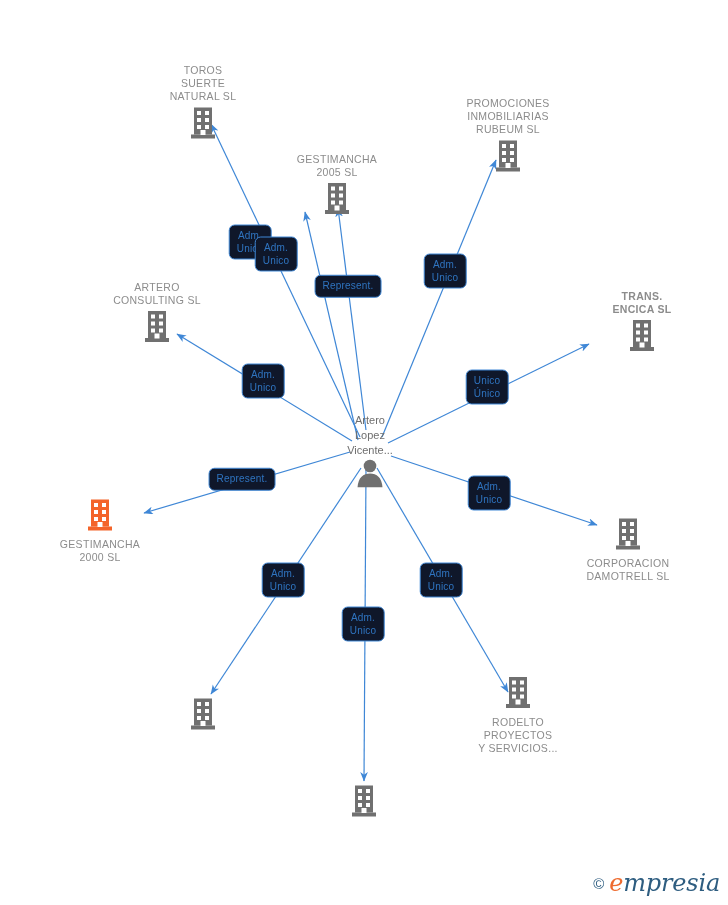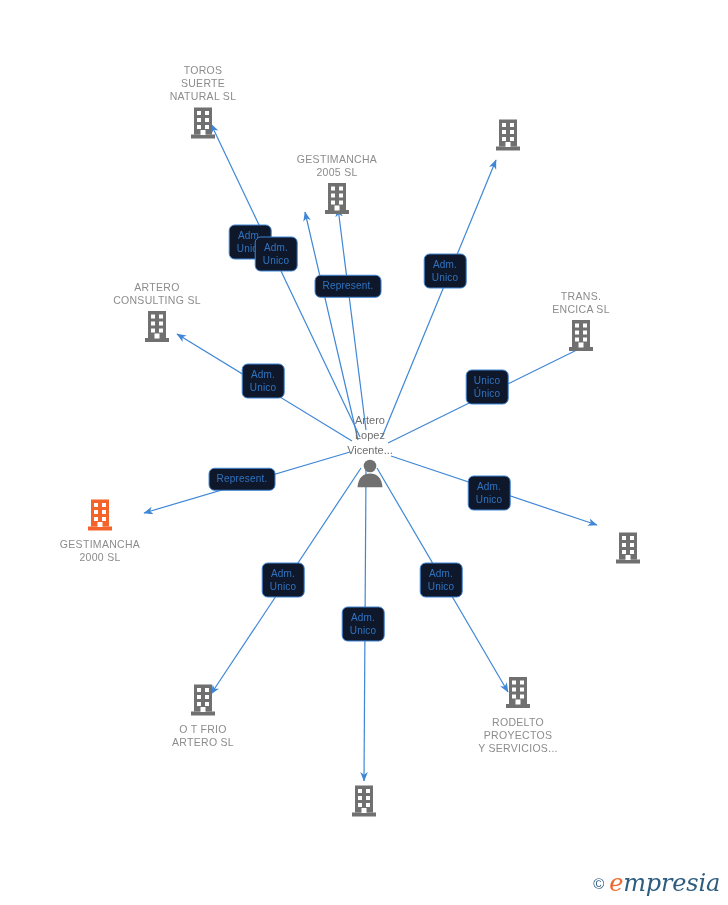--- a/index.html
+++ b/index.html
@@ -87,20 +87,23 @@
               <rect x="17" y="5" width="4" height="4"></rect>
               <rect x="9" y="12" width="4" height="4"></rect>
               <rect x="17" y="12" width="4" height="4"></rect>
               <rect x="9" y="19" width="4" height="4"></rect>
               <rect x="17" y="19" width="4" height="4"></rect>
               <rect x="12.5" y="24" width="5" height="5"></rect>
             </g>
           </svg></span>
       </div>
       <div class="node above" style="left: 508px; top: 137px;">
+        <div class="lbl" style="color: rgb(140, 140, 140);">PROMOCIONES
+INMOBILIARIAS
+RUBEUM SL</div>
         <span class="ico"><svg width="30" height="34" viewBox="0 0 30 34" aria-hidden="true">
             <rect x="6" y="1.5" width="18" height="27" fill="#707070"></rect>
             <rect x="3" y="28.5" width="24" height="4" fill="#707070"></rect>
             <g fill="#ffffff">
               <rect x="9" y="5" width="4" height="4"></rect>
               <rect x="17" y="5" width="4" height="4"></rect>
               <rect x="9" y="12" width="4" height="4"></rect>
               <rect x="17" y="12" width="4" height="4"></rect>
               <rect x="9" y="19" width="4" height="4"></rect>
               <rect x="17" y="19" width="4" height="4"></rect>
@@ -118,21 +121,21 @@
               <rect x="9" y="5" width="4" height="4"></rect>
               <rect x="17" y="5" width="4" height="4"></rect>
               <rect x="9" y="12" width="4" height="4"></rect>
               <rect x="17" y="12" width="4" height="4"></rect>
               <rect x="9" y="19" width="4" height="4"></rect>
               <rect x="17" y="19" width="4" height="4"></rect>
               <rect x="12.5" y="24" width="5" height="5"></rect>
             </g>
           </svg></span>
       </div>
-      <div class="node above" style="left: 581px; top: 323px;">
+      <div class="node above" style="left: 642px; top: 323px; font-weight: bold;">
         <div class="lbl" style="color: rgb(140, 140, 140);">TRANS.
 ENCICA SL</div>
         <span class="ico"><svg width="30" height="34" viewBox="0 0 30 34" aria-hidden="true">
             <rect x="6" y="1.5" width="18" height="27" fill="#707070"></rect>
             <rect x="3" y="28.5" width="24" height="4" fill="#707070"></rect>
             <g fill="#ffffff">
               <rect x="9" y="5" width="4" height="4"></rect>
               <rect x="17" y="5" width="4" height="4"></rect>
               <rect x="9" y="12" width="4" height="4"></rect>
               <rect x="17" y="12" width="4" height="4"></rect>
@@ -166,37 +169,37 @@
             <g fill="#ffffff">
               <rect x="9" y="5" width="4" height="4"></rect>
               <rect x="17" y="5" width="4" height="4"></rect>
               <rect x="9" y="12" width="4" height="4"></rect>
               <rect x="17" y="12" width="4" height="4"></rect>
               <rect x="9" y="19" width="4" height="4"></rect>
               <rect x="17" y="19" width="4" height="4"></rect>
               <rect x="12.5" y="24" width="5" height="5"></rect>
             </g>
           </svg></span>
+        <div class="lbl" style="color: rgb(140, 140, 140);">CORPORACION
+DAMOTRELL SL</div>
       </div>
       <div class="node" style="left: 203px; top: 716px;">
         <span class="ico"><svg width="30" height="34" viewBox="0 0 30 34" aria-hidden="true">
             <rect x="6" y="1.5" width="18" height="27" fill="#707070"></rect>
             <rect x="3" y="28.5" width="24" height="4" fill="#707070"></rect>
             <g fill="#ffffff">
               <rect x="9" y="5" width="4" height="4"></rect>
               <rect x="17" y="5" width="4" height="4"></rect>
               <rect x="9" y="12" width="4" height="4"></rect>
               <rect x="17" y="12" width="4" height="4"></rect>
               <rect x="9" y="19" width="4" height="4"></rect>
               <rect x="17" y="19" width="4" height="4"></rect>
               <rect x="12.5" y="24" width="5" height="5"></rect>
             </g>
           </svg></span>
-        <div class="lbl" style="color: rgb(140, 140, 140);">O T FRIO
-ARTERO SL</div>
       </div>
       <div class="node" style="left: 518px; top: 715px;">
         <span class="ico"><svg width="30" height="34" viewBox="0 0 30 34" aria-hidden="true">
             <rect x="6" y="1.5" width="18" height="27" fill="#707070"></rect>
             <rect x="3" y="28.5" width="24" height="4" fill="#707070"></rect>
             <g fill="#ffffff">
               <rect x="9" y="5" width="4" height="4"></rect>
               <rect x="17" y="5" width="4" height="4"></rect>
               <rect x="9" y="12" width="4" height="4"></rect>
               <rect x="17" y="12" width="4" height="4"></rect>

